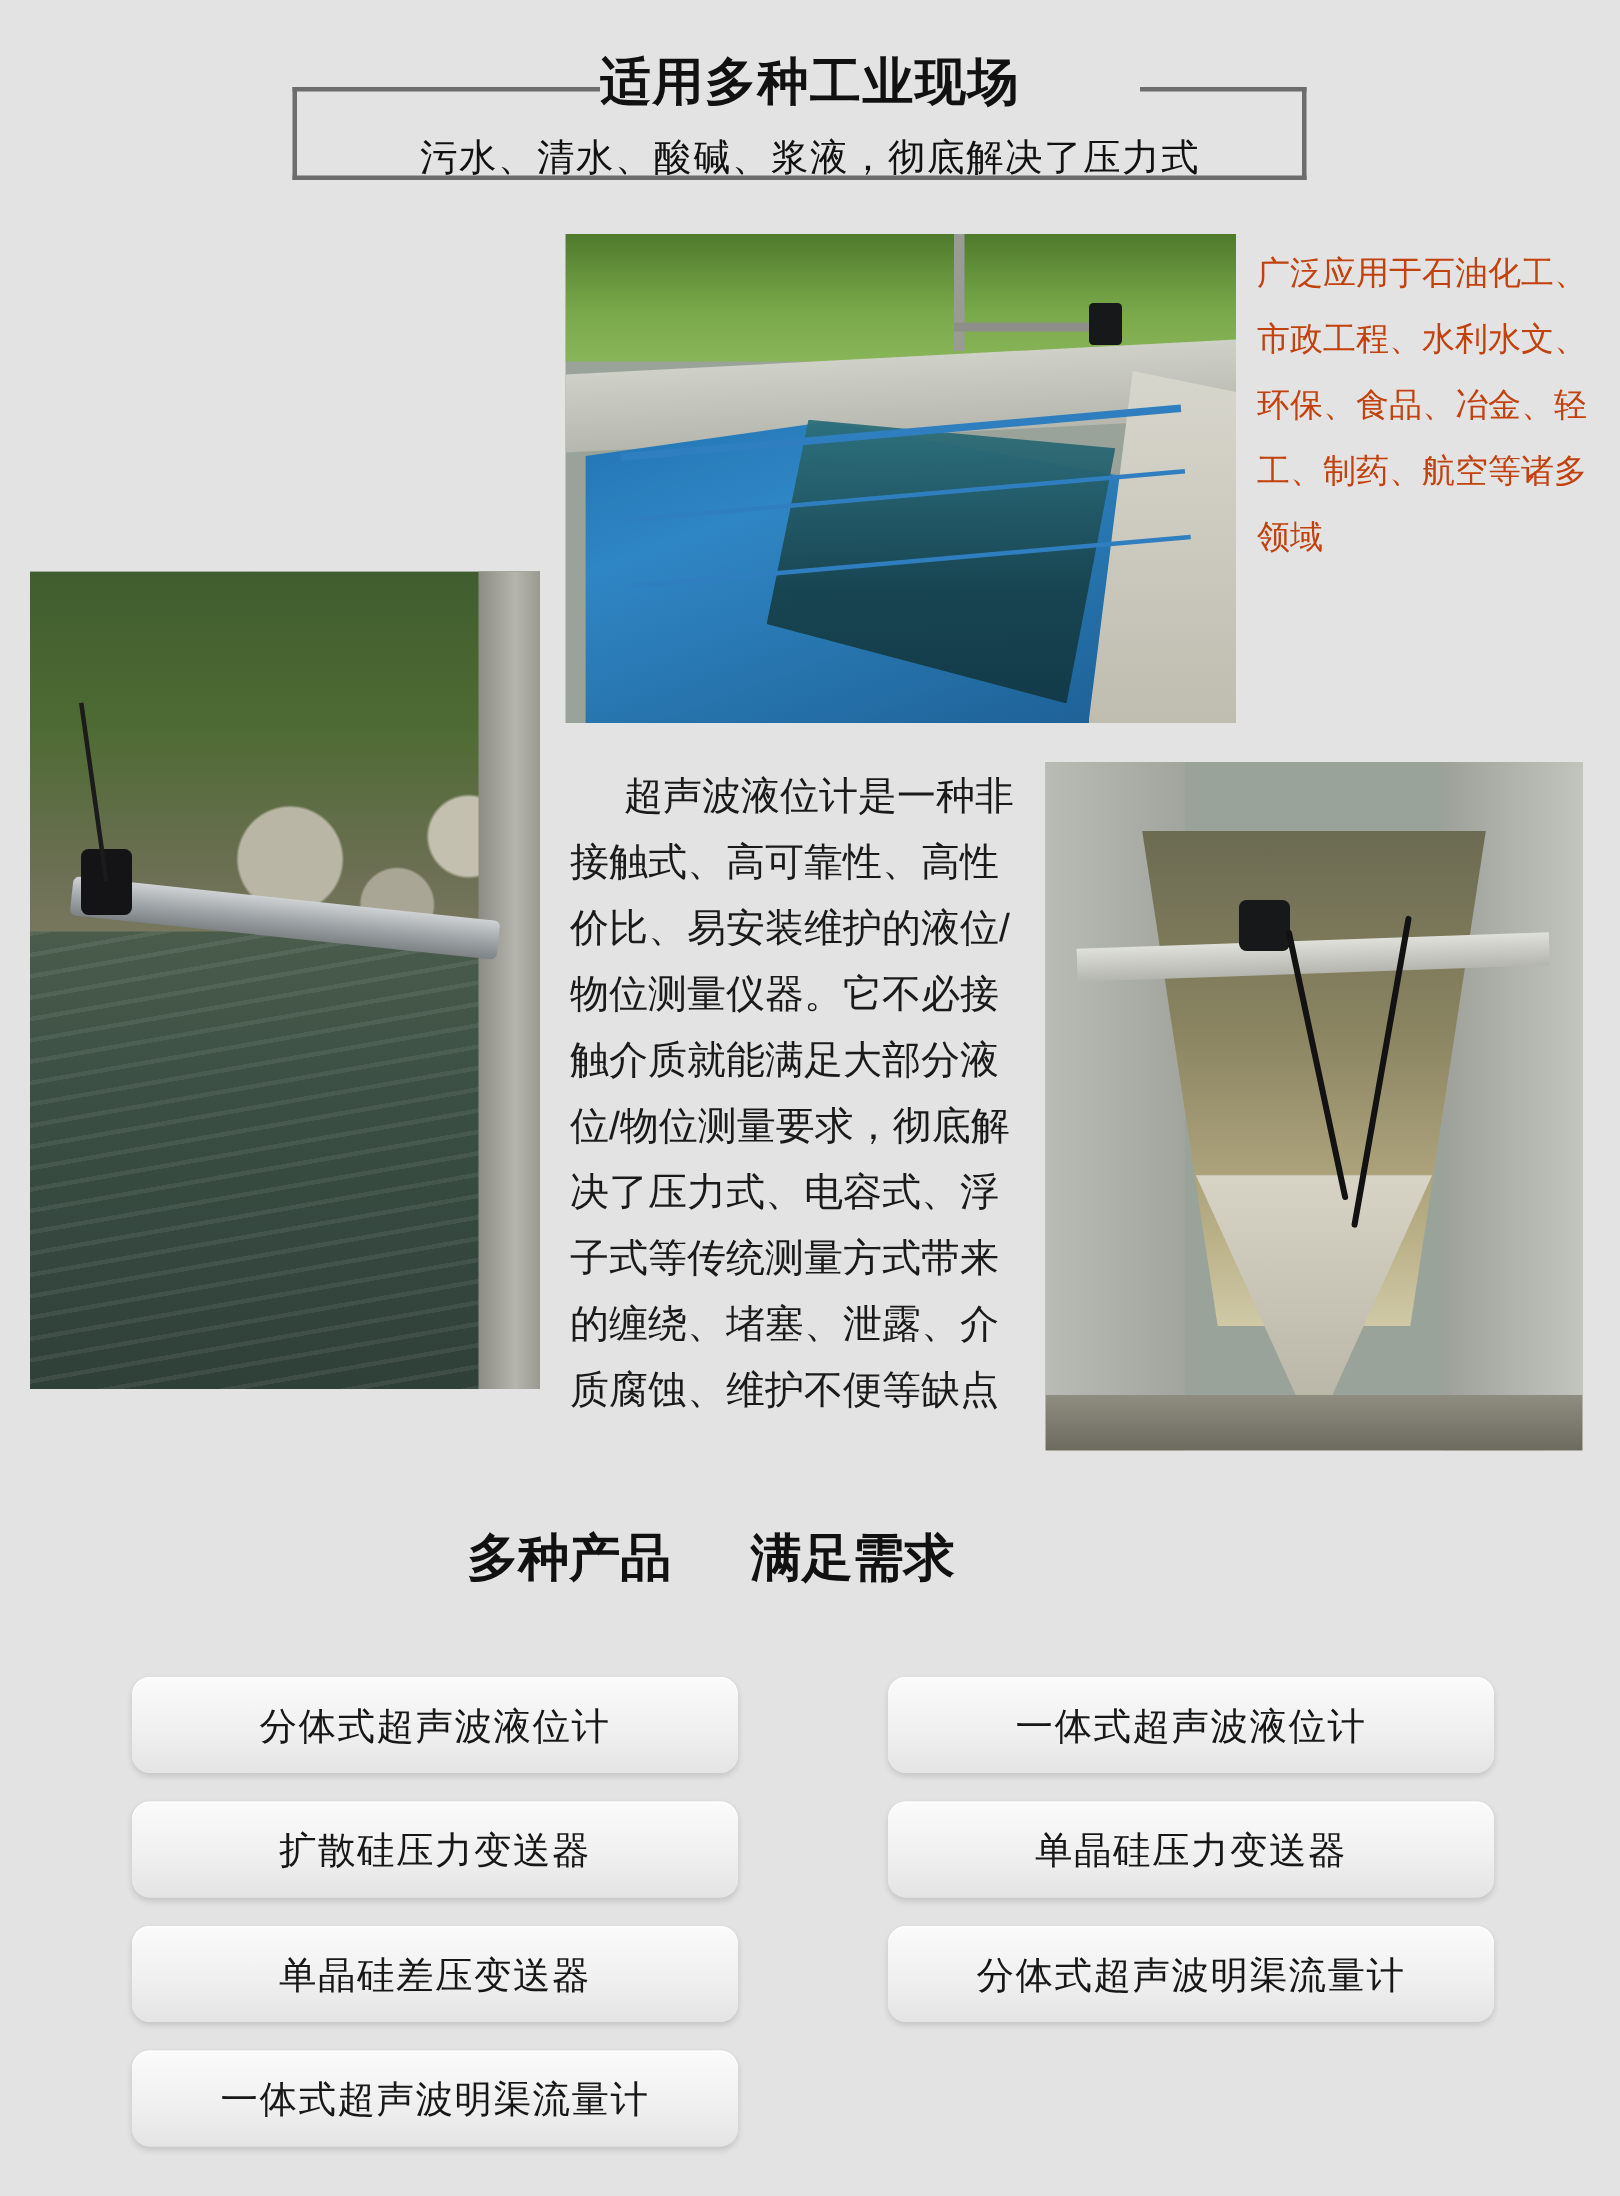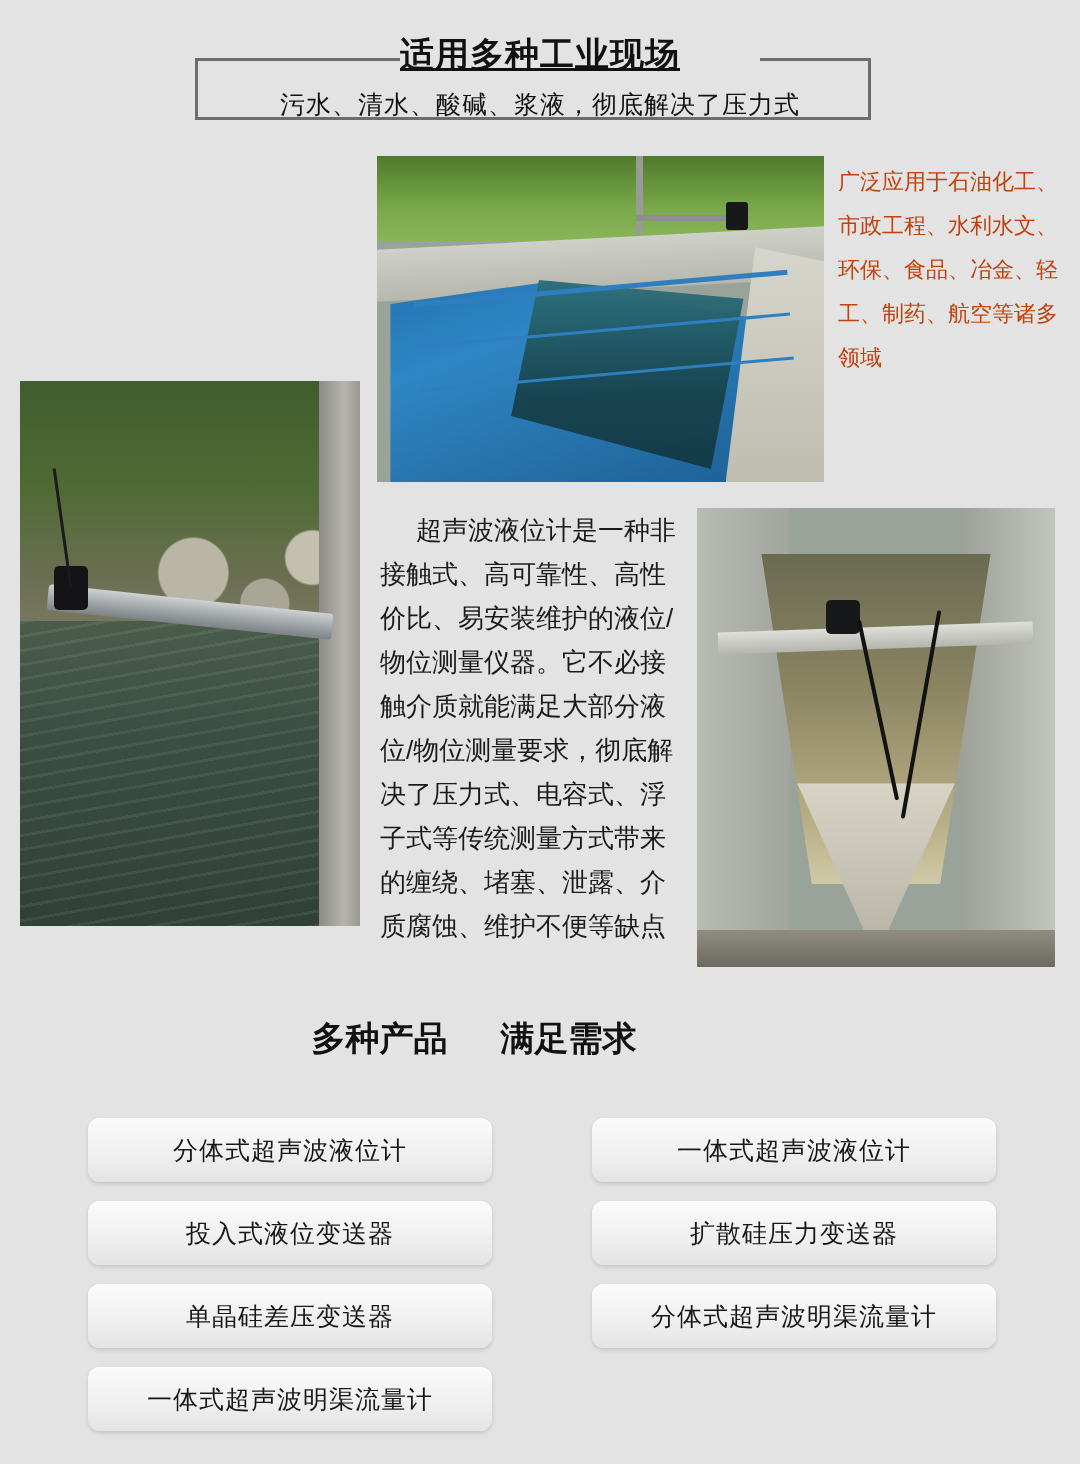--- a/index.html
+++ b/index.html
@@ -51,21 +51,20 @@
   .title-main {
     position: absolute;
     left: 0;
     top: 32px;
     width: 1080px;
     text-align: center;
     font-size: 34px;
     font-weight: bold;
     letter-spacing: 1px;
     color: #111;
-    text-decoration: underline;
   }
   .title-sub {
     position: absolute;
     left: 0;
     top: 88px;
     width: 1080px;
     text-align: center;
     font-size: 25px;
     color: #111;
     letter-spacing: 1px;
@@ -331,18 +330,18 @@
 
 <div class="section-title">
   <span>多种产品</span>
   <span class="gap"></span>
   <span>满足需求</span>
 </div>
 
 <div class="product-grid">
   <div class="product-pill">分体式超声波液位计</div>
   <div class="product-pill">一体式超声波液位计</div>
-  <div class="product-pill">投入式液位变送器</div>
   <div class="product-pill">扩散硅压力变送器</div>
+  <div class="product-pill">单晶硅压力变送器</div>
   <div class="product-pill">单晶硅差压变送器</div>
   <div class="product-pill">分体式超声波明渠流量计</div>
   <div class="product-pill">一体式超声波明渠流量计</div>
 </div>
 
 </body></html>

